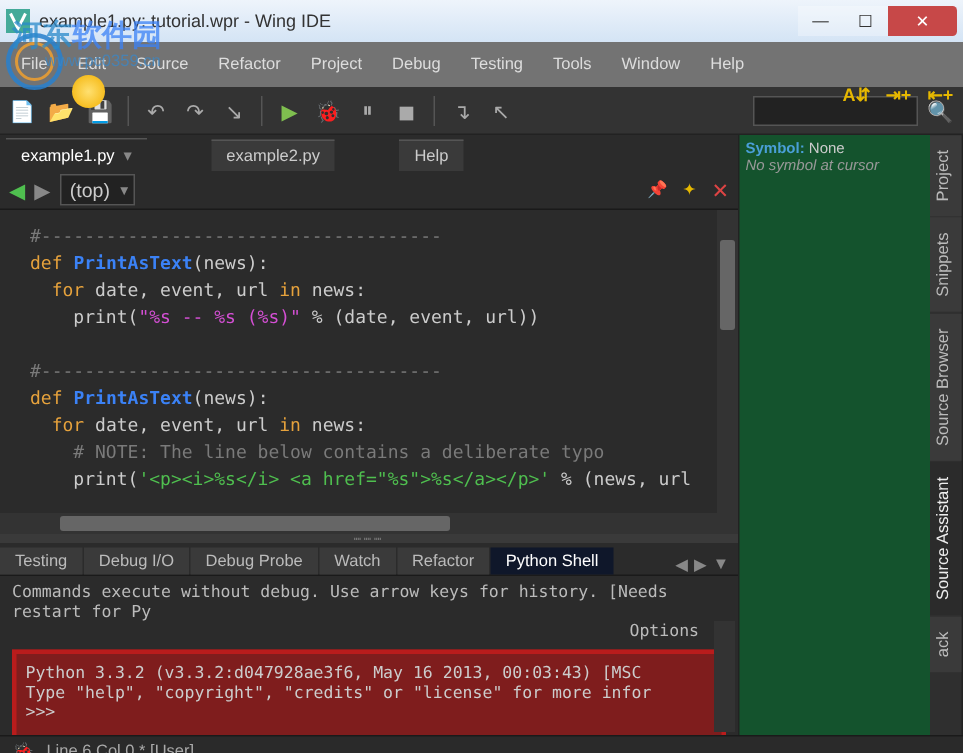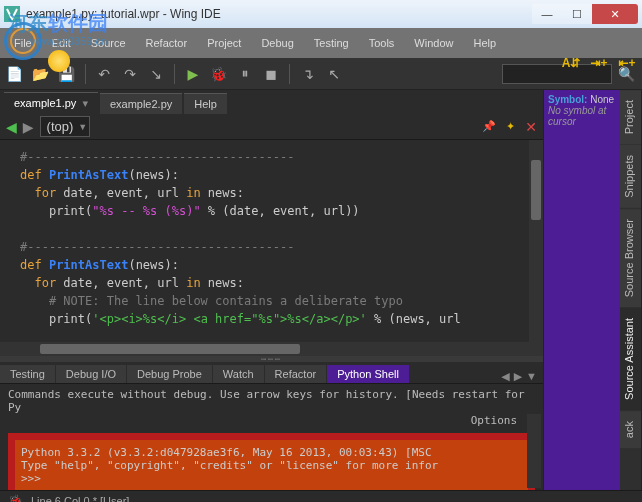--- a/index.html
+++ b/index.html
@@ -30,21 +30,21 @@
 .tbsep { width: 1px; height: 20px; background: #555; margin: 0 3px; }
 .tbsearch { margin-left: auto; width: 110px; height: 20px; background: #222; border: 1px solid #555; }
 
 .rt-toolbar { position: absolute; right: 4px; top: 52px; display: flex; gap: 6px; }
 .rt-toolbar .tbicon { color: #e6b800; font-weight: bold; font-size: 12px; }
 
 .main { display: flex; height: calc(100% - 28px - 22px - 32px - 20px); }
 
 .left { flex: 1; display: flex; flex-direction: column; min-width: 0; }
 
-.filetabs { height: 24px; background: #2b2b2b; display: flex; align-items: flex-end; padding-left: 4px; }
+.filetabs { height: 24px; background: #2b2b2b; display: flex; align-items: flex-end; padding-left: 4px; gap: 41px; }
 .filetab { padding: 4px 10px; background: #3a3a3a; color: #ccc; margin-right: 2px; border-top: 1px solid #555; font-size: 11px; }
 .filetab.active { background: #2b2b2b; color: #fff; }
 .filetab .x { margin-left: 6px; color: #888; }
 
 .navbar { height: 26px; background: #2b2b2b; display: flex; align-items: center; padding: 0 6px; gap: 6px; border-bottom: 1px solid #1a1a1a; }
 .navbtn { color: #4fbf4f; font-size: 14px; }
 .navsel { background: #222; border: 1px solid #555; padding: 2px 16px 2px 6px; color: #ccc; font-size: 13px; }
 .navchev { color: #888; margin-left: -18px; margin-right: 6px; font-size: 9px; }
 .navright { margin-left: auto; display: flex; gap: 10px; align-items: center; }
 .navright .pin { color: #4a9fd8; }
@@ -61,30 +61,30 @@
 .ed-scroll { position: absolute; right: 0; top: 0; bottom: 0; width: 14px; background: #333; }
 .ed-scroll-thumb { position: absolute; top: 20px; left: 2px; width: 10px; height: 60px; background: #666; border-radius: 2px; }
 .ed-hscroll { height: 14px; background: #333; position: relative; }
 .ed-hscroll-thumb { position: absolute; left: 40px; top: 2px; height: 10px; width: 260px; background: #666; border-radius: 2px; }
 
 .splitter { height: 6px; background: #3a3a3a; cursor: row-resize; display: flex; justify-content: center; align-items: center; }
 .splitter::before { content: "┉┉┉"; color: #777; letter-spacing: 2px; font-size: 8px; }
 
 .bottom-tabs { height: 22px; background: #2b2b2b; display: flex; align-items: flex-end; border-bottom: 1px solid #1a1a1a; }
 .btab { padding: 3px 10px; background: #3a3a3a; color: #bbb; font-size: 11px; margin-right: 1px; }
-.btab.active { background: #4c1d95; color: #fff; }
+.btab.active { background: #0f172a; color: #fff; }
 .btab-nav { margin-left: auto; display: flex; gap: 4px; padding-right: 6px; color: #888; }
 
 .shell { height: 106px; background: #2b2b2b; padding: 4px 8px; font-family: Consolas, monospace; font-size: 11px; color: #ccc; overflow: hidden; position: relative; }
 .shell .hint { color: #bbb; margin-bottom: 6px; display: flex; flex-direction: column; }
 .shell .opt { margin-left: auto; margin-right: 18px; }
-.shell-box { border: 7px solid #b91c1c; padding: 6px; height: 64px; overflow: hidden; background: #c2410c; white-space: pre; }
+.shell-box { border: 3px solid #b91c1c; padding: 6px; height: 64px; overflow: hidden; background: #7f1d1d; white-space: pre; }
 .shell-scroll { position: absolute; right: 2px; top: 30px; width: 14px; bottom: 2px; background: #333; }
 
-.right { width: 99px; background: #4c1d95; border-left: 1px solid #222; display: flex; justify-content: space-between; }
+.right { width: 150px; background: #14532d; border-left: 1px solid #222; display: flex; justify-content: space-between; }
 .side-tabs { width: 22px; background: #2f2f2f; display: flex; flex-direction: column; border-right: 1px solid #222; }
 .stab { writing-mode: vertical-rl; transform: rotate(180deg); padding: 10px 3px; font-size: 11px; color: #bbb; background: #3a3a3a; margin-bottom: 1px; text-align: center; }
 .stab.active { background: #2b2b2b; color: #eee; }
 .side-content { flex: 1; padding: 4px; font-size: 10px; }
 .side-content .sym { color: #4a9fd8; font-weight: bold; }
 
 .statusbar { height: 20px; background: #2a2a2a; border-top: 1px solid #1a1a1a; display: flex; align-items: center; padding: 0 8px; color: #aaa; font-size: 11px; }
 .bug { color: #9fcf5f; margin-right: 8px; font-size: 12px; }
 </style>
 </head>

